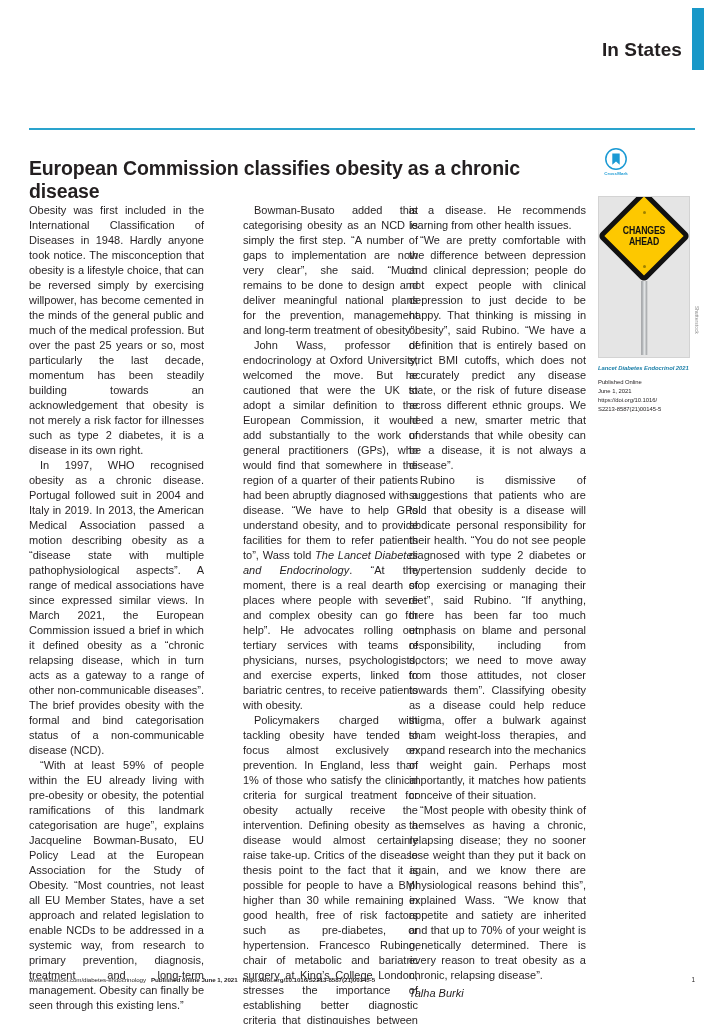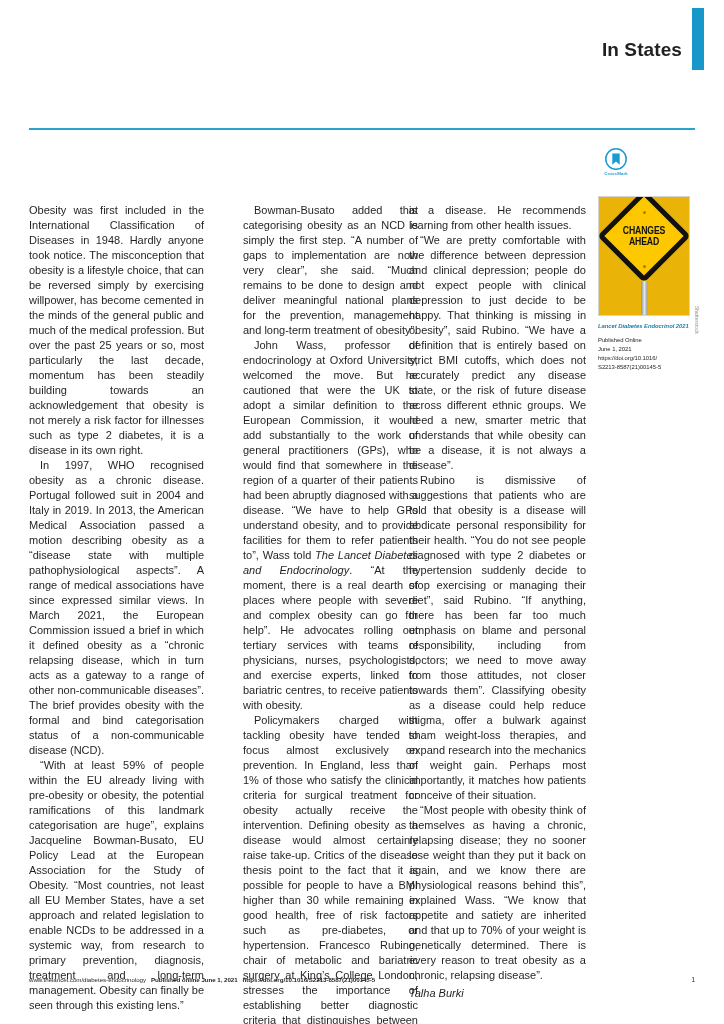--- a/index.html
+++ b/index.html
@@ -126,23 +126,23 @@
 
   
   .figure {
     position: absolute;
     top: 196px;
     left: 598px;
     width: 92px;
   }
   .figure-frame {
     width: 92px;
-    height: 120px;
+    height: 162px;
     border: 0.7px solid #d3d3d3;
-    background: #eab308;
+    background: #e5e5e5;
     position: relative;
     overflow: hidden;
     box-sizing: border-box;
   }
   .sign-post {
     position: absolute;
     left: 50%;
     transform: translateX(-50%);
     top: 84px;
     width: 5.5px;
@@ -259,20 +259,21 @@
 
 <div class="page">
 
   <div class="masthead">
     <div class="masthead-blue-bar"></div>
     <div class="masthead-title">In States</div>
   </div>
 
   <div class="top-rule"></div>
 
+  <h1 class="headline">European Commission classifies obesity as a chronic disease</h1>
 
   <div class="crossmark">
     <svg width="22" height="22" viewBox="0 0 22 22">
       <circle cx="11" cy="11" r="10.2" fill="none" stroke="#1b9ad4" stroke-width="1.5"></circle>
       <path d="M7.3 5.4 h7.4 v11.4 l-3.7 -3.3 l-3.7 3.3 z" fill="#1b9ad4"></path>
     </svg>
     <div class="crossmark-label">CrossMark</div>
   </div>
 
   <div class="columns">

